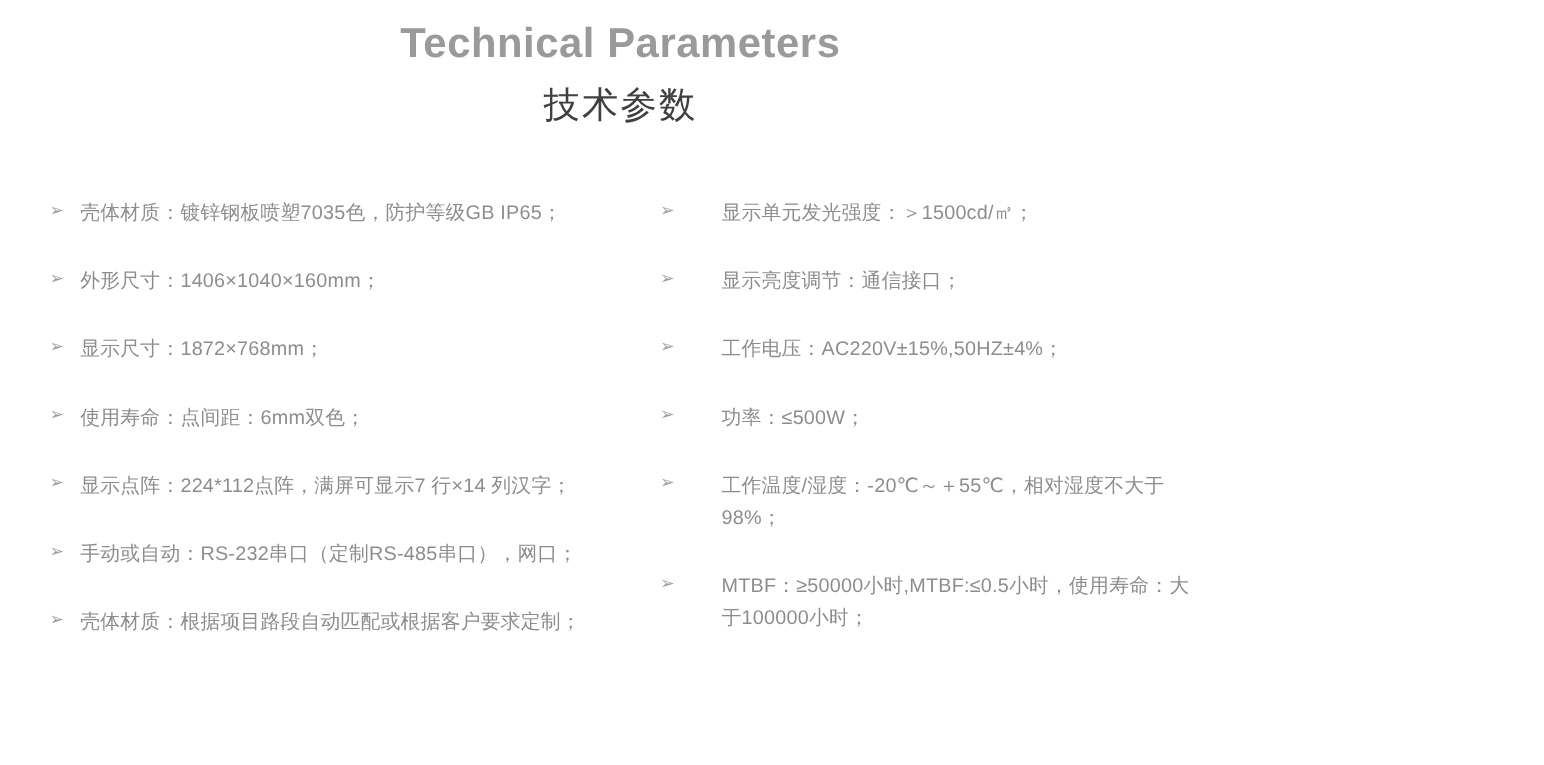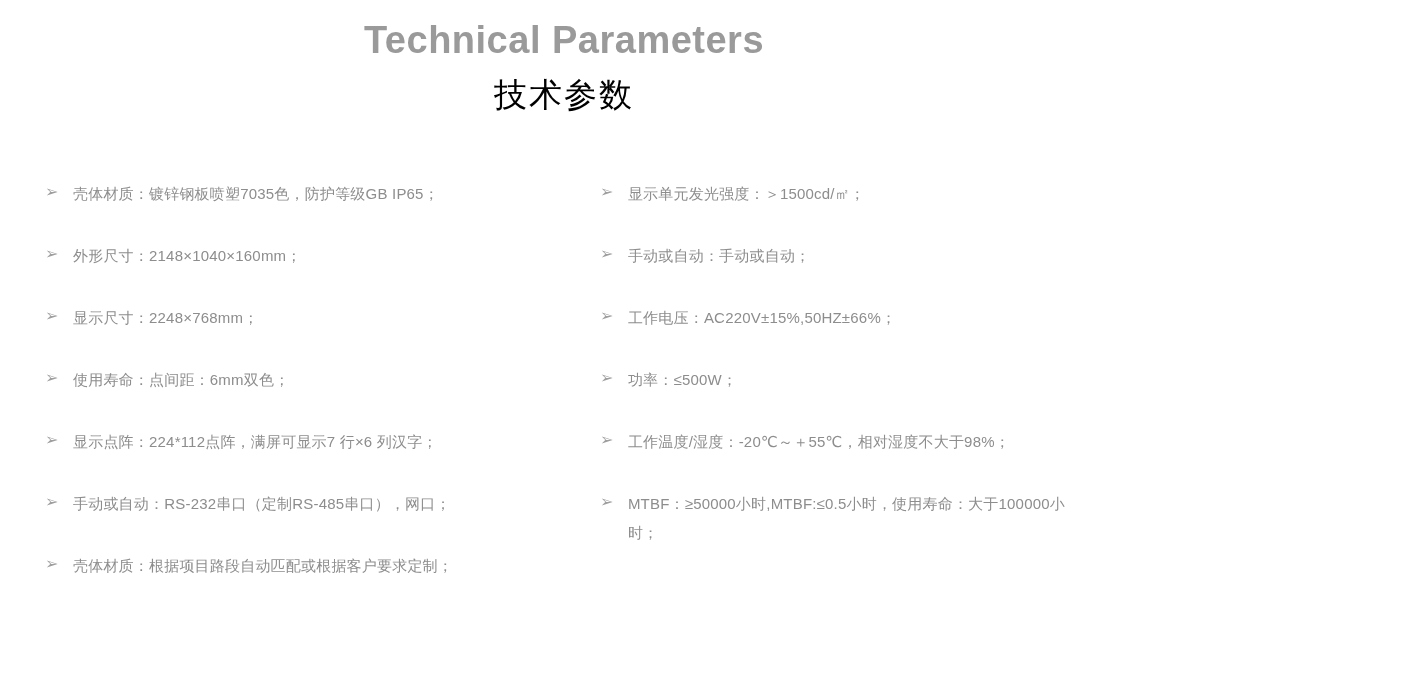--- a/index.html
+++ b/index.html
@@ -28,21 +28,21 @@
   .title-en {
     font-size: 38px;
     font-weight: bold;
     color: #9a9a9a;
     letter-spacing: 0.5px;
     line-height: 1.2;
   }
   .title-cn {
     font-size: 33px;
     font-weight: normal;
-    color: #000000;
+    color: #404040;
     letter-spacing: 2px;
     line-height: 1.5;
     margin-top: 6px;
   }
   .columns {
     display: flex;
     margin-top: 60px;
     padding: 0 40px 0 40px;
     box-sizing: border-box;
   }
@@ -65,28 +65,29 @@
   .bullet {
     flex: 0 0 auto;
     width: 28px;
     font-size: 16px;
     color: #9e9e9e;
     line-height: 23px;
     padding-top: 1px;
   }
   .spec-text {
     flex: 1 1 auto;
-    font-size: 15px;
+    font-size: 18px;
     line-height: 29px;
     color: #8d8d8d;
     letter-spacing: 0.2px;
     white-space: pre-wrap;
   }
   .col-right .spec-text {
     max-width: 600px;
+    margin-left: 28px;
   }
 </style>
 </head>
 <body>
 
 <div class="page">
 
   <div class="header">
     <div class="title-en">Technical Parameters</div>
     <div class="title-cn">技术参数</div>
@@ -96,36 +97,36 @@
 
     <div class="col col-left">
 
       <div class="spec-item">
         <span class="bullet">➢</span>
         <span class="spec-text">壳体材质：镀锌钢板喷塑7035色，防护等级GB IP65；</span>
       </div>
 
       <div class="spec-item">
         <span class="bullet">➢</span>
-        <span class="spec-text">外形尺寸：2148×1040×160mm；</span>
+        <span class="spec-text">外形尺寸：1406×1040×160mm；</span>
       </div>
 
       <div class="spec-item">
         <span class="bullet">➢</span>
-        <span class="spec-text">显示尺寸：2248×768mm；</span>
+        <span class="spec-text">显示尺寸：1872×768mm；</span>
       </div>
 
       <div class="spec-item">
         <span class="bullet">➢</span>
         <span class="spec-text">使用寿命：点间距：6mm双色；</span>
       </div>
 
       <div class="spec-item">
         <span class="bullet">➢</span>
-        <span class="spec-text">显示点阵：224*112点阵，满屏可显示7 行×6 列汉字；</span>
+        <span class="spec-text">显示点阵：224*112点阵，满屏可显示7 行×14 列汉字；</span>
       </div>
 
       <div class="spec-item">
         <span class="bullet">➢</span>
         <span class="spec-text">手动或自动：RS-232串口（定制RS-485串口），网口；</span>
       </div>
 
       <div class="spec-item">
         <span class="bullet">➢</span>
         <span class="spec-text">壳体材质：根据项目路段自动匹配或根据客户要求定制；</span>
@@ -135,26 +136,26 @@
 
     <div class="col col-right">
 
       <div class="spec-item">
         <span class="bullet">➢</span>
         <span class="spec-text">显示单元发光强度：＞1500cd/㎡；</span>
       </div>
 
       <div class="spec-item">
         <span class="bullet">➢</span>
-        <span class="spec-text">手动或自动：手动或自动；</span>
+        <span class="spec-text">显示亮度调节：通信接口；</span>
       </div>
 
       <div class="spec-item">
         <span class="bullet">➢</span>
-        <span class="spec-text">工作电压：AC220V±15%,50HZ±66%；</span>
+        <span class="spec-text">工作电压：AC220V±15%,50HZ±4%；</span>
       </div>
 
       <div class="spec-item">
         <span class="bullet">➢</span>
         <span class="spec-text">功率：≤500W；</span>
       </div>
 
       <div class="spec-item">
         <span class="bullet">➢</span>
         <span class="spec-text">工作温度/湿度：-20℃～＋55℃，相对湿度不大于98%；</span>

